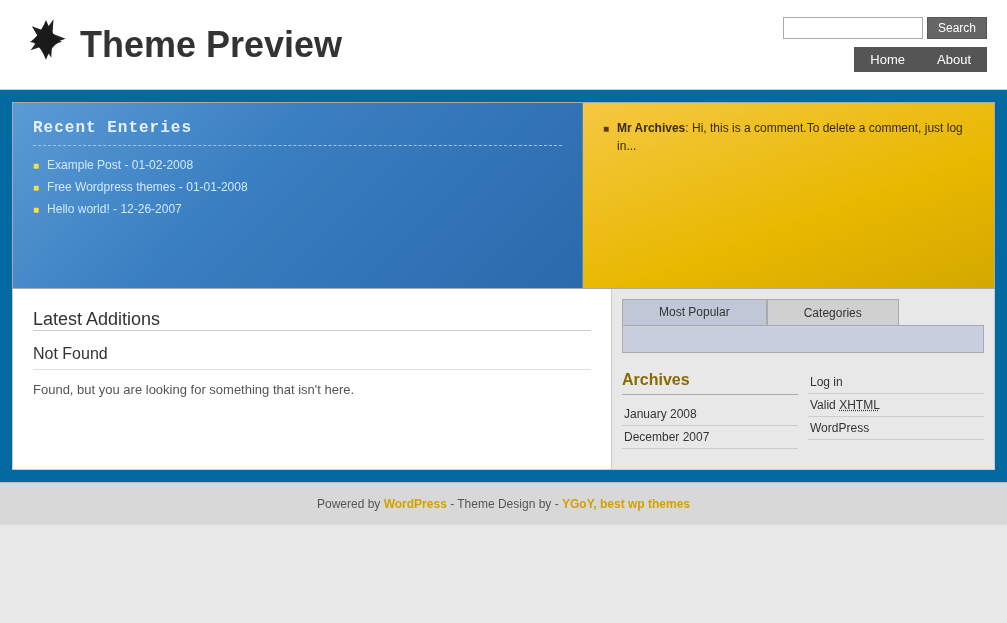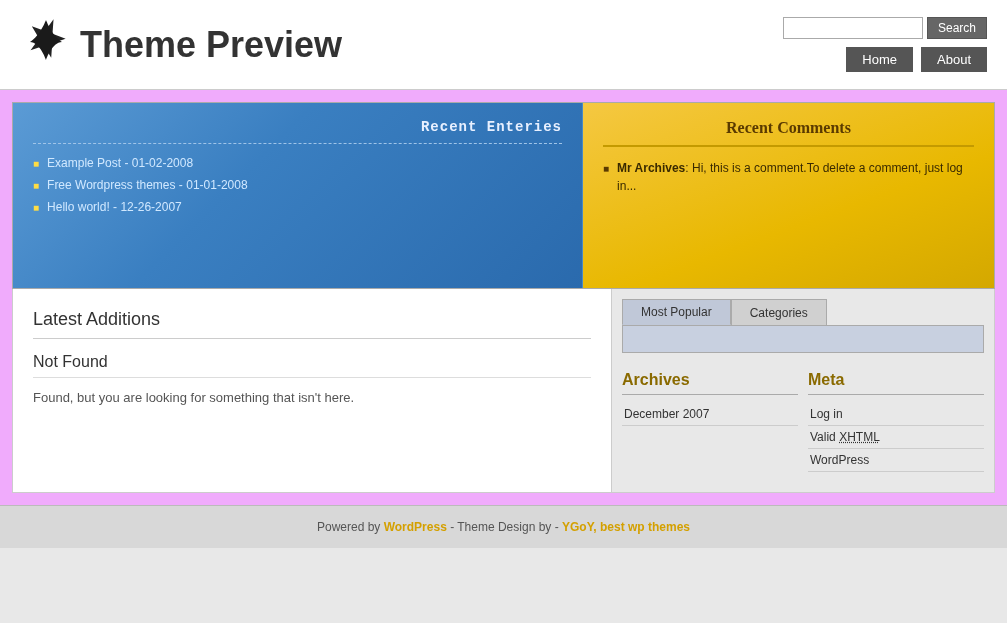--- a/index.html
+++ b/index.html
@@ -52,64 +52,63 @@
       background: #666;
       color: #fff;
       border: 1px solid #555;
       padding: 3px 10px;
       font-size: 12px;
       cursor: pointer;
       font-family: Arial, sans-serif;
     }
     #nav-buttons {
       display: flex;
-      gap: 8px;
+      gap: 0;
     }
     .nav-btn {
       background: #555;
       color: #fff;
       border: none;
       padding: 5px 16px;
       font-size: 13px;
       cursor: pointer;
       font-family: Arial, sans-serif;
     }
 
     
     #wrapper {
       max-width: 1007px;
       margin: 0 auto;
-      background: #f0abfc;
+      background: #0369a1;
     }
 
     
     #top-panels {
       display: flex;
       margin: 12px 12px 0 12px;
       border: 1px solid #aaa;
     }
 
     
     #recent-entries {
       flex: 0 0 570px;
       background: linear-gradient(135deg, #5b9bd5 0%, #3a7fc1 40%, #2a6aad 100%);
       padding: 16px 20px 20px 20px;
       border-right: 1px solid #4a8ac4;
       min-height: 185px;
     }
     #recent-entries-title {
-      font-size: 14px;
+      font-size: 16px;
       font-family: 'Courier New', monospace;
       color: #e8f0ff;
       font-weight: bold;
       border-bottom: 1px dashed #a0c4e8;
       padding-bottom: 8px;
       margin-bottom: 12px;
       letter-spacing: 1px;
-      text-align: right;
     }
     .entry-item {
       display: flex;
       align-items: flex-start;
       margin-bottom: 8px;
       color: #d0e8ff;
       font-size: 12px;
       font-family: Arial, sans-serif;
     }
     .entry-bullet {
@@ -174,21 +173,20 @@
       background: #fff;
       padding: 20px 20px;
       border: 1px solid #ccc;
       border-top: none;
     }
     #latest-additions-title {
       font-size: 18px;
       font-family: Arial, sans-serif;
       color: #333;
       border-bottom: 1px solid #ccc;
-      padding-bottom: 8px;
       margin-bottom: 14px;
     }
     #not-found-title {
       font-size: 16px;
       color: #333;
       font-family: Arial, sans-serif;
       border-bottom: 1px solid #ddd;
       padding-bottom: 6px;
       margin-bottom: 10px;
     }
@@ -211,21 +209,21 @@
 
     
     #tabs-area {
       display: flex;
       margin-bottom: 0;
     }
     .tab-btn {
       background: #d0d0d0;
       border: 1px solid #aaa;
       border-bottom: none;
-      padding: 5px 18px;
+      padding: 5px 36px;
       font-size: 12px;
       cursor: pointer;
       font-family: Arial, sans-serif;
       color: #333;
     }
     .tab-btn.active {
       background: #c0c8d8;
       border-bottom: 1px solid #c0c8d8;
     }
     #tab-content-area {
@@ -343,21 +341,20 @@
         <span class="entry-bullet">■</span>
         <a href="#" class="entry-link">Free Wordpress themes - 01-01-2008</a>
       </div>
       <div class="entry-item">
         <span class="entry-bullet">■</span>
         <a href="#" class="entry-link">Hello world!  - 12-26-2007</a>
       </div>
     </div>
 
     <div id="recent-comments">
-      <div id="recent-comments-title">Recent Comments</div>
       <div class="comment-item">
         <span class="comment-bullet">■</span>
         <span>
           <span class="comment-author">Mr Archives</span><span>: Hi, this is a comment.To delete a comment, just log in...</span>
         </span>
       </div>
     </div>
   </div>
 
   <div id="content-area">
@@ -372,24 +369,24 @@
 
       <div id="tabs-area">
         <button class="tab-btn active">Most Popular</button>
         <button class="tab-btn">Categories</button>
       </div>
       <div id="tab-content-area"></div>
 
       <div id="sidebar-columns">
         <div id="archives-col">
           <div id="archives-title">Archives</div>
+          <a href="#" class="archive-link">January 2008</a>
           <a href="#" class="archive-link">December 2007</a>
         </div>
         <div id="meta-col">
-          <div id="meta-title">Meta</div>
           <a href="#" class="meta-link">Log in</a>
           <a href="#" class="meta-link">Valid <abbr class="xhtml-abbr" title="Extensible HyperText Markup Language">XHTML</abbr></a>
           <a href="#" class="meta-link">WordPress</a>
         </div>
       </div>
     </div>
   </div>
 
   <div id="footer">
     <span>Powered by</span>

